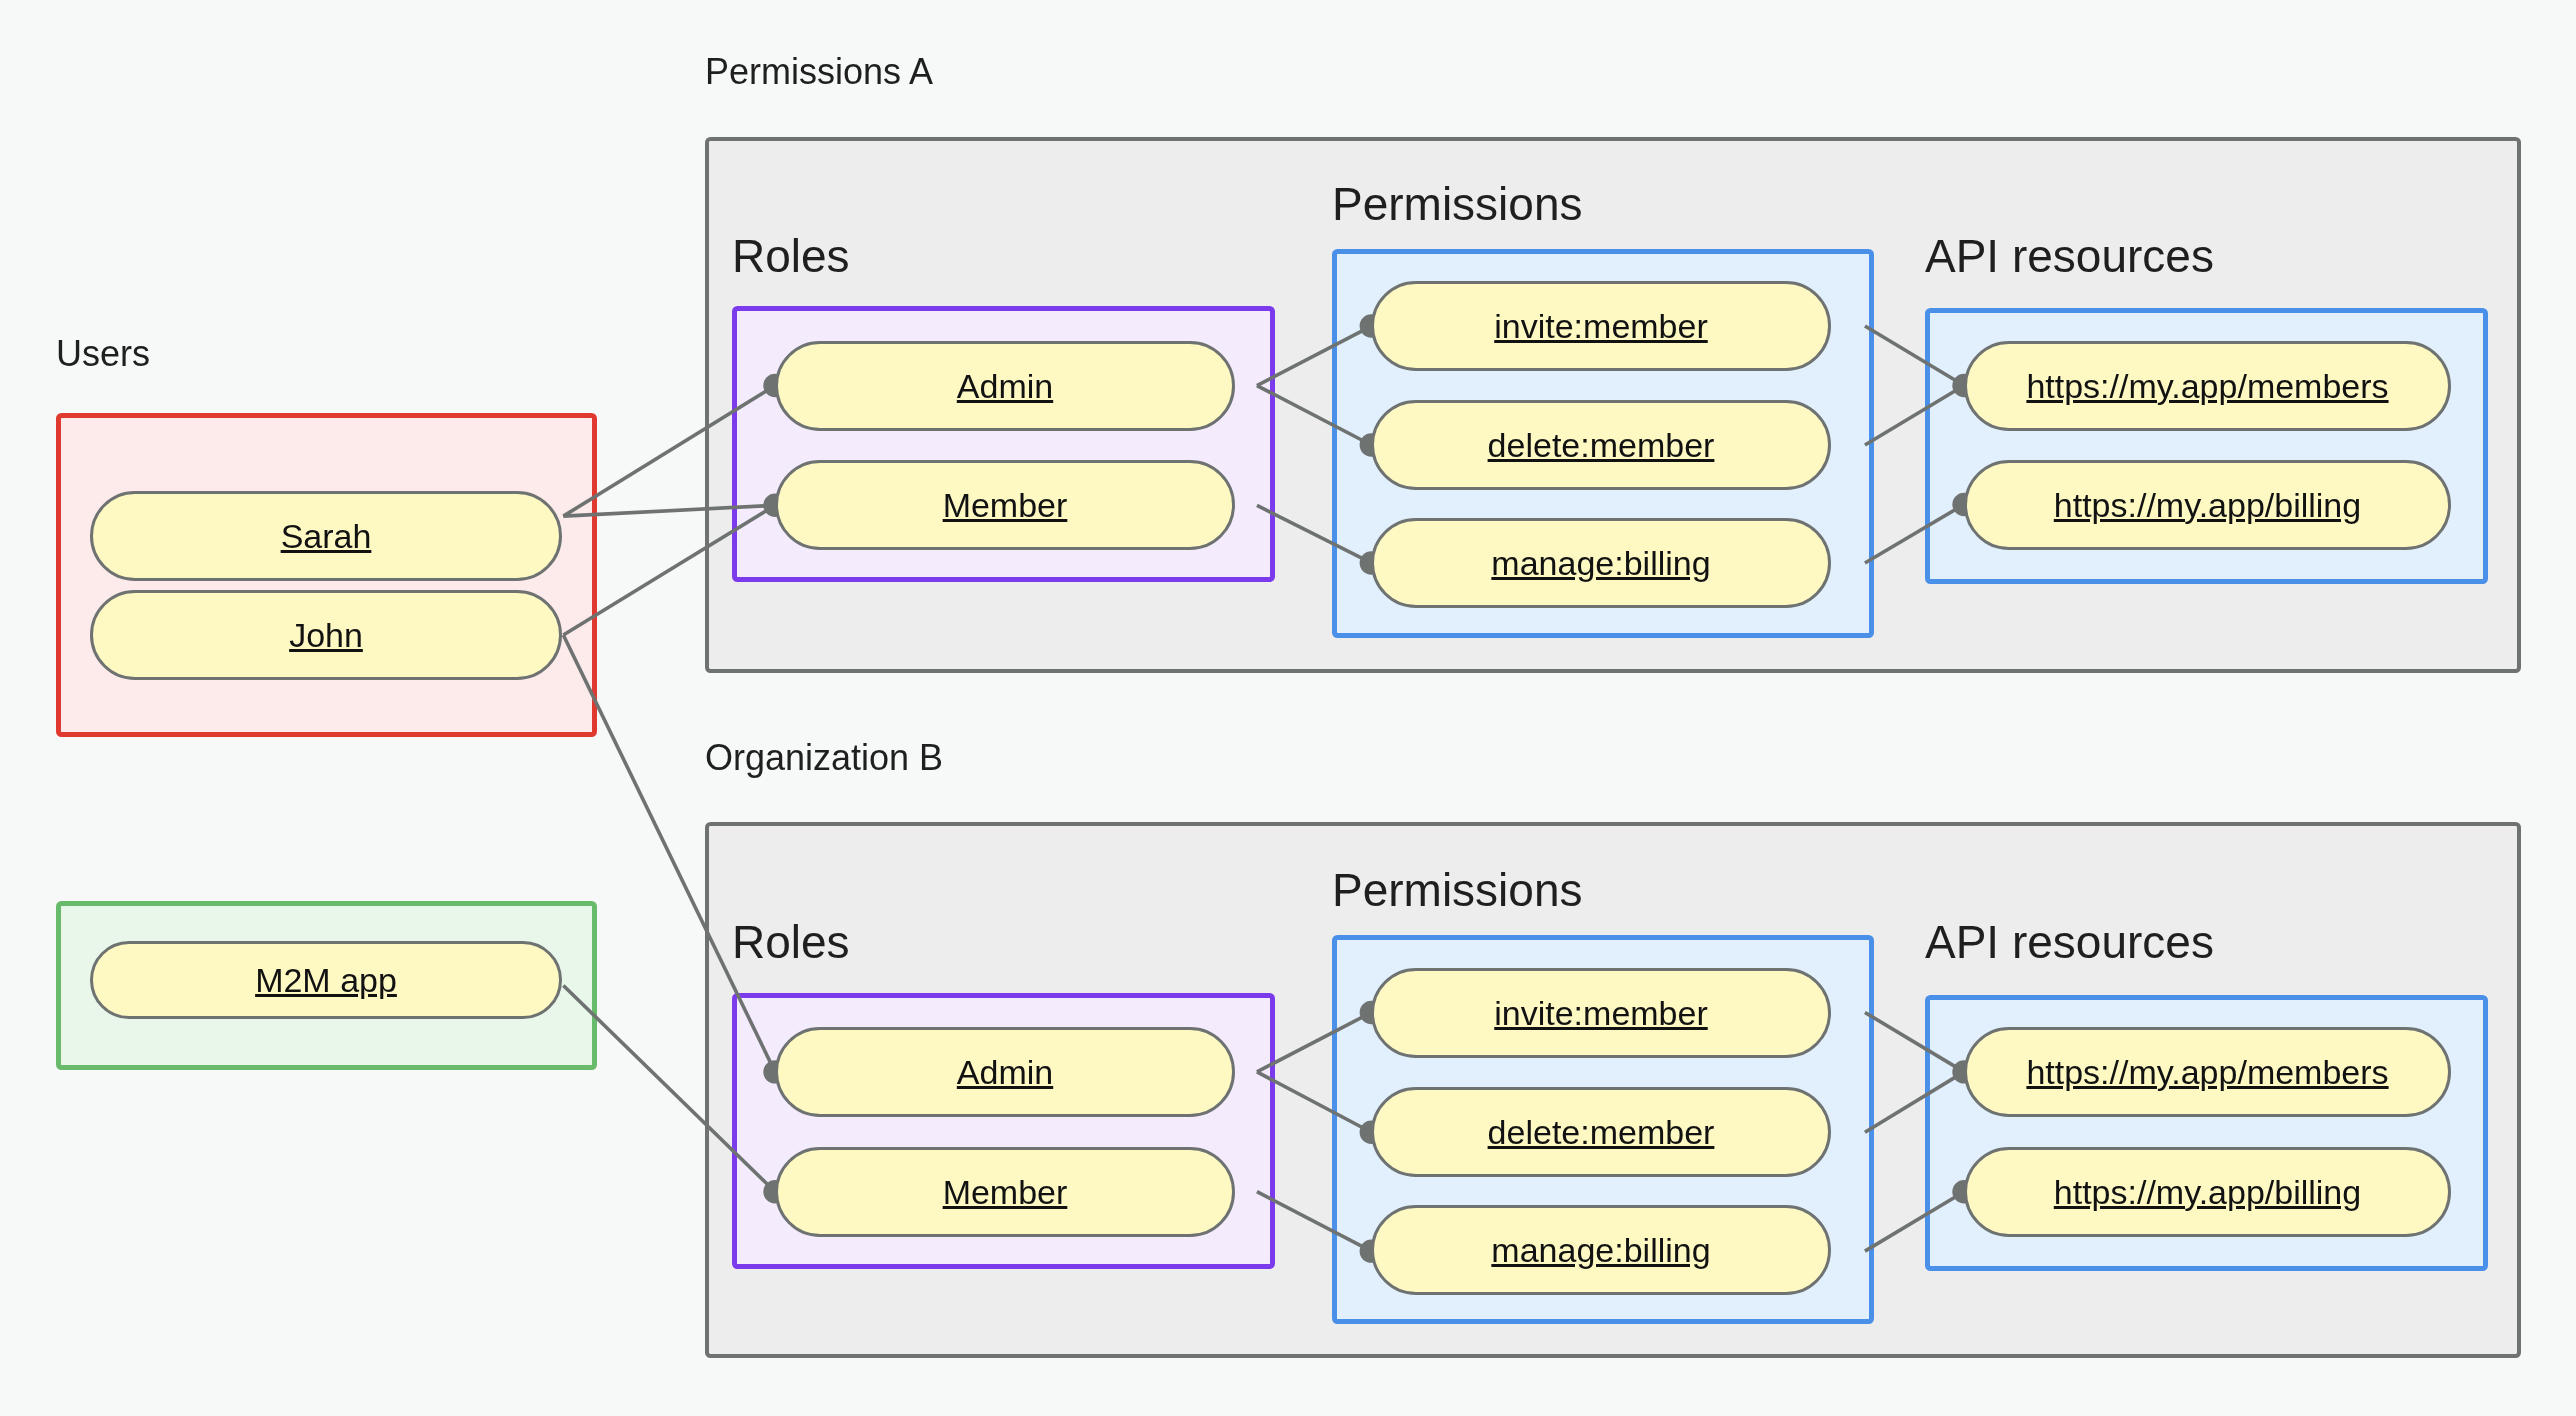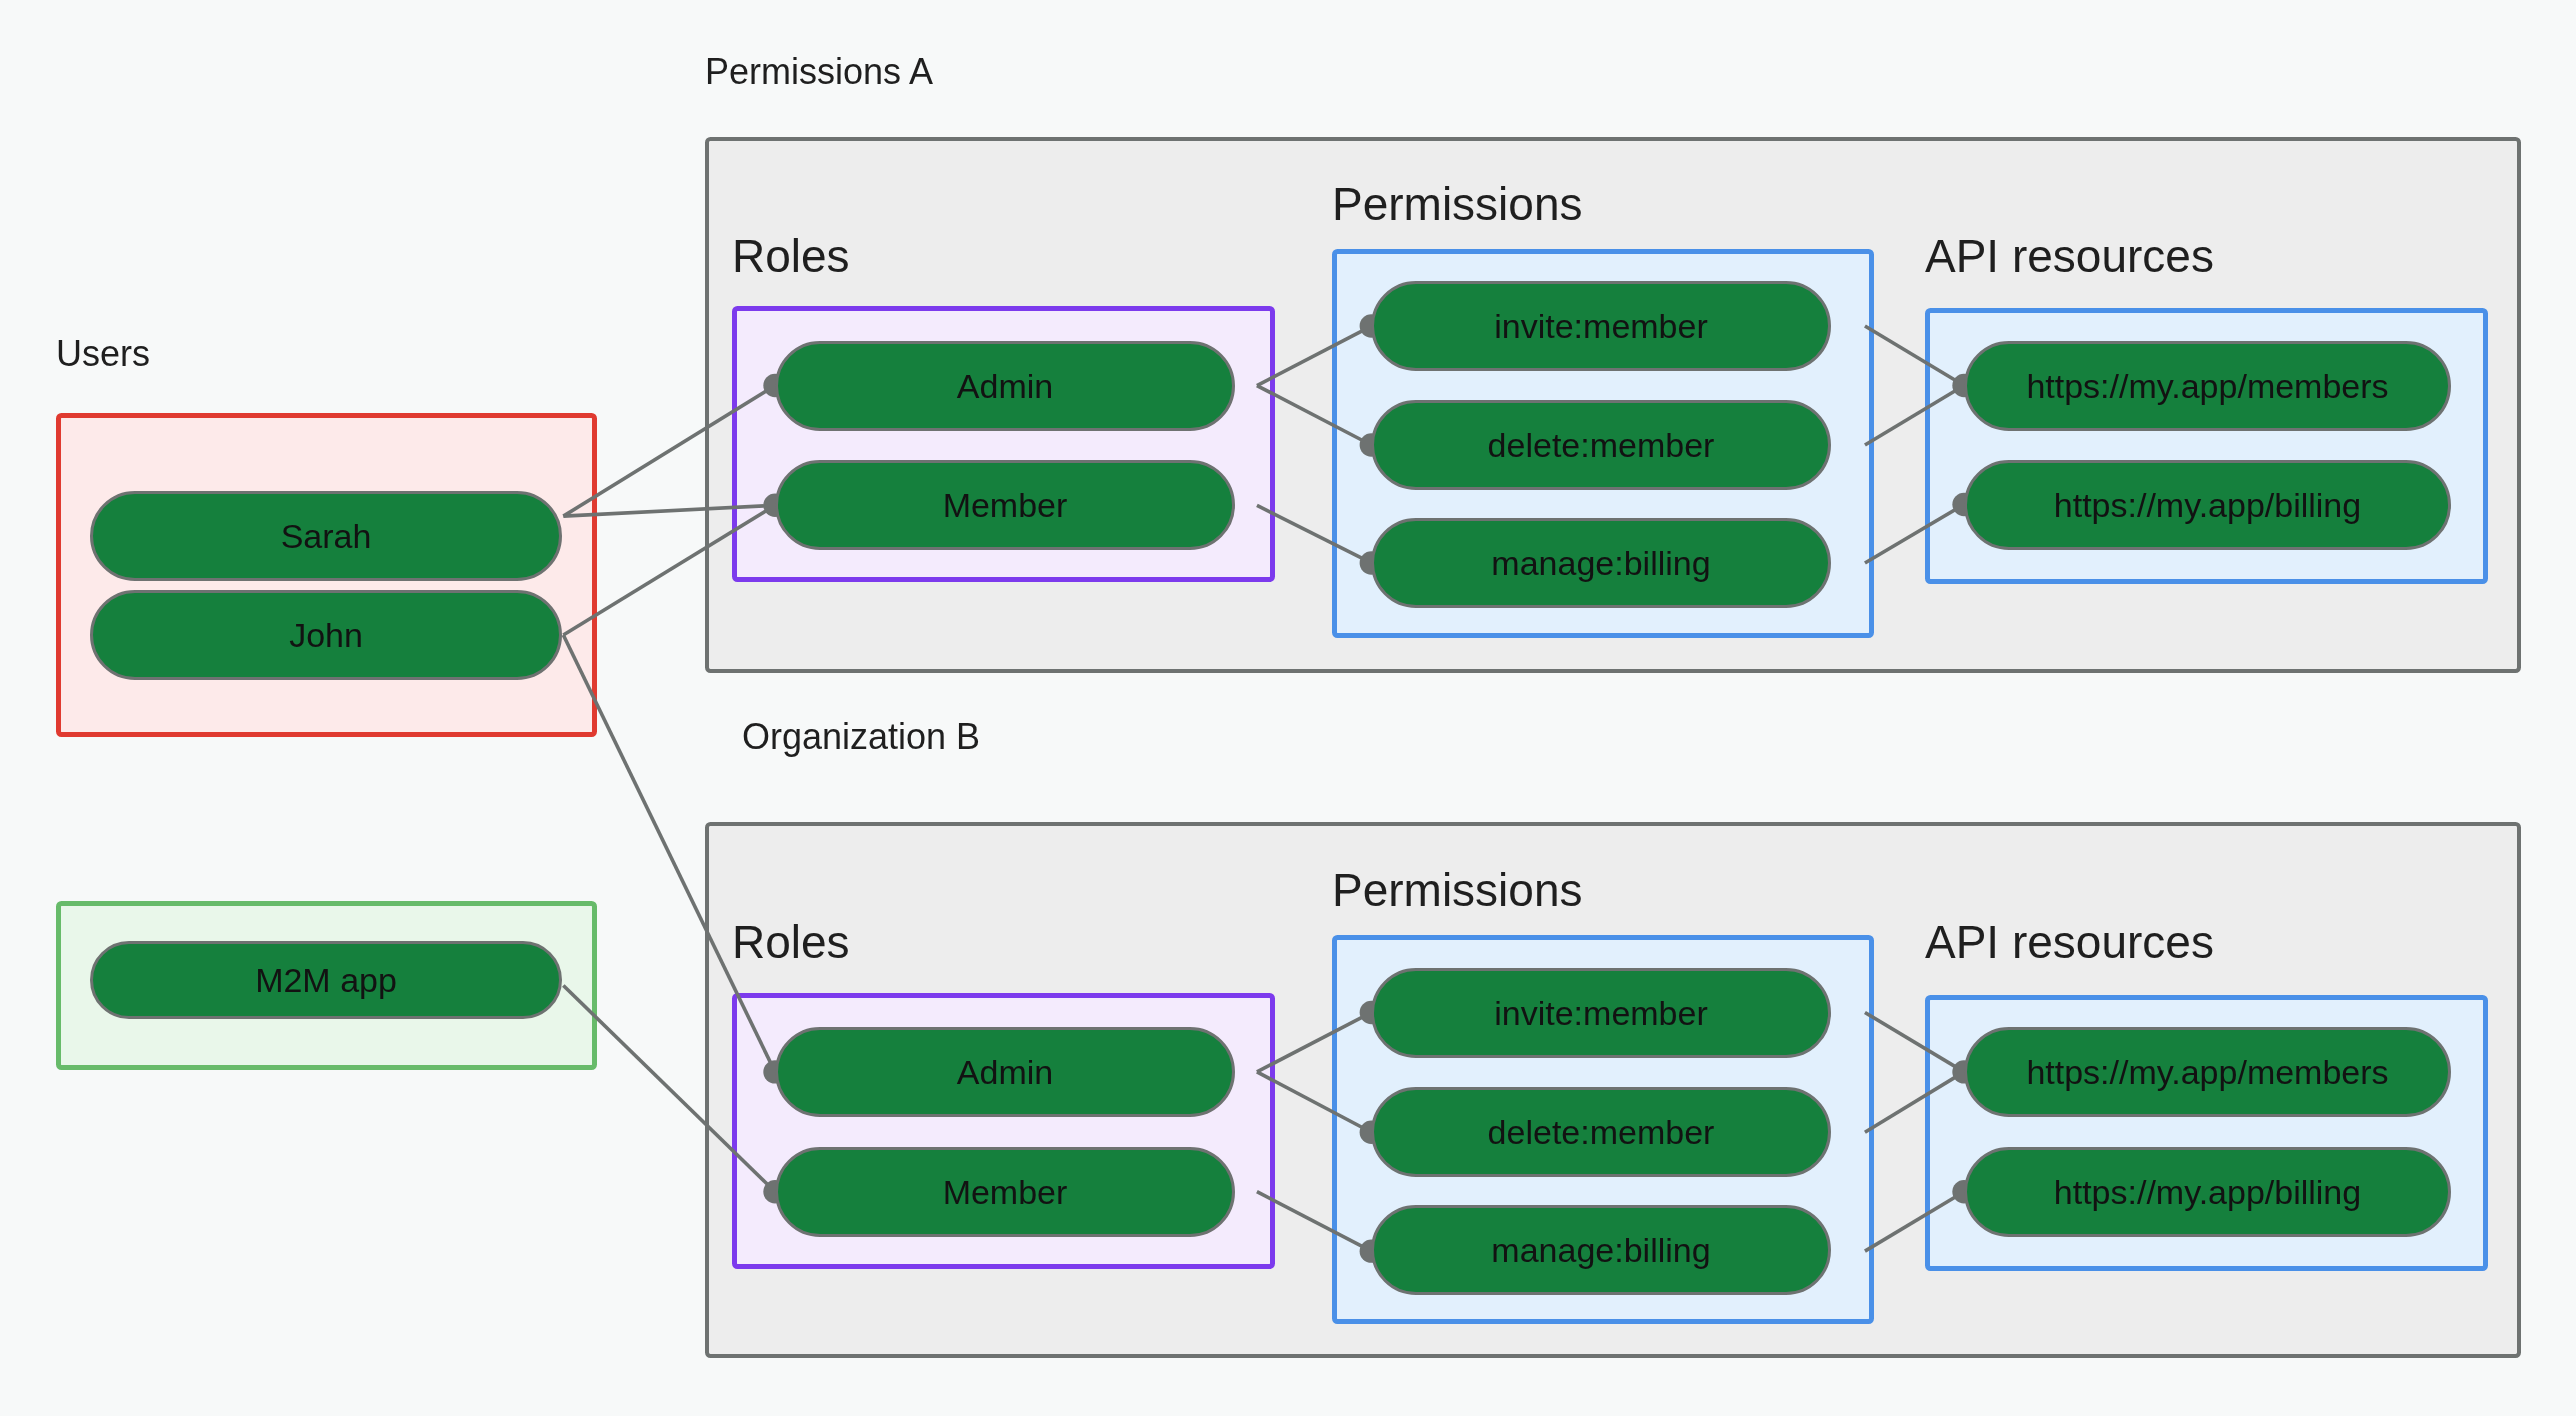--- a/index.html
+++ b/index.html
@@ -65,31 +65,32 @@
     background: #f4ebfd;
     border: 5.4px solid #7c3aed;
   }
   .box-perms, .box-api {
     background: #e2f0fd;
     border: 5.4px solid #4a90e8;
   }
   
   .pill {
     position: absolute;
-    background: #15803d;
+    background: #fef9c3;
     border: 3.6px solid #6e7271;
     border-radius: 9009px;
     box-sizing: border-box;
     display: flex;
     align-items: center;
     justify-content: center;
     font-size: 34px;
     color: #121212;
     z-index: 7;
     white-space: nowrap;
+    text-decoration: underline;
   }
 </style>
 </head>
 <body>
 
 <div id="stage">
 
   <svg class="edges" viewBox="0 0 2859 1572" xmlns="http://www.w3.org/2000/svg">
     <g stroke="#6e7271" stroke-width="4" fill="none">
 
@@ -184,21 +185,21 @@
   <div class="pill" style="left:1371px; top:518px; width:460px; height:90px;">manage:billing</div>
 
   <div class="sub-label" style="left:1925px; top:229px;">API resources</div>
 
   <div class="pill-box box-api" style="left:1925px; top:308px; width:563px; height:276px;"></div>
 
   <div class="pill" style="left:1964px; top:341px; width:487px; height:90px;">https://my.app/members</div>
 
   <div class="pill" style="left:1964px; top:460px; width:487px; height:90px;">https://my.app/billing</div>
 
-  <div class="group-label" style="left:705px; top:716px;margin-left:37px;">Organization B</div>
+  <div class="group-label" style="left:705px; top:737px;">Organization B</div>
 
   <div class="org-box" style="left:705px; top:822px; width:1816px; height:536px;"></div>
 
   <div class="sub-label" style="left:732px; top:915px;">Roles</div>
 
   <div class="pill-box box-roles" style="left:732px; top:993px; width:543px; height:276px;"></div>
 
   <div class="pill" style="left:775px; top:1027px; width:460px; height:90px;">Admin</div>
 
   <div class="pill" style="left:775px; top:1147px; width:460px; height:90px;">Member</div>

